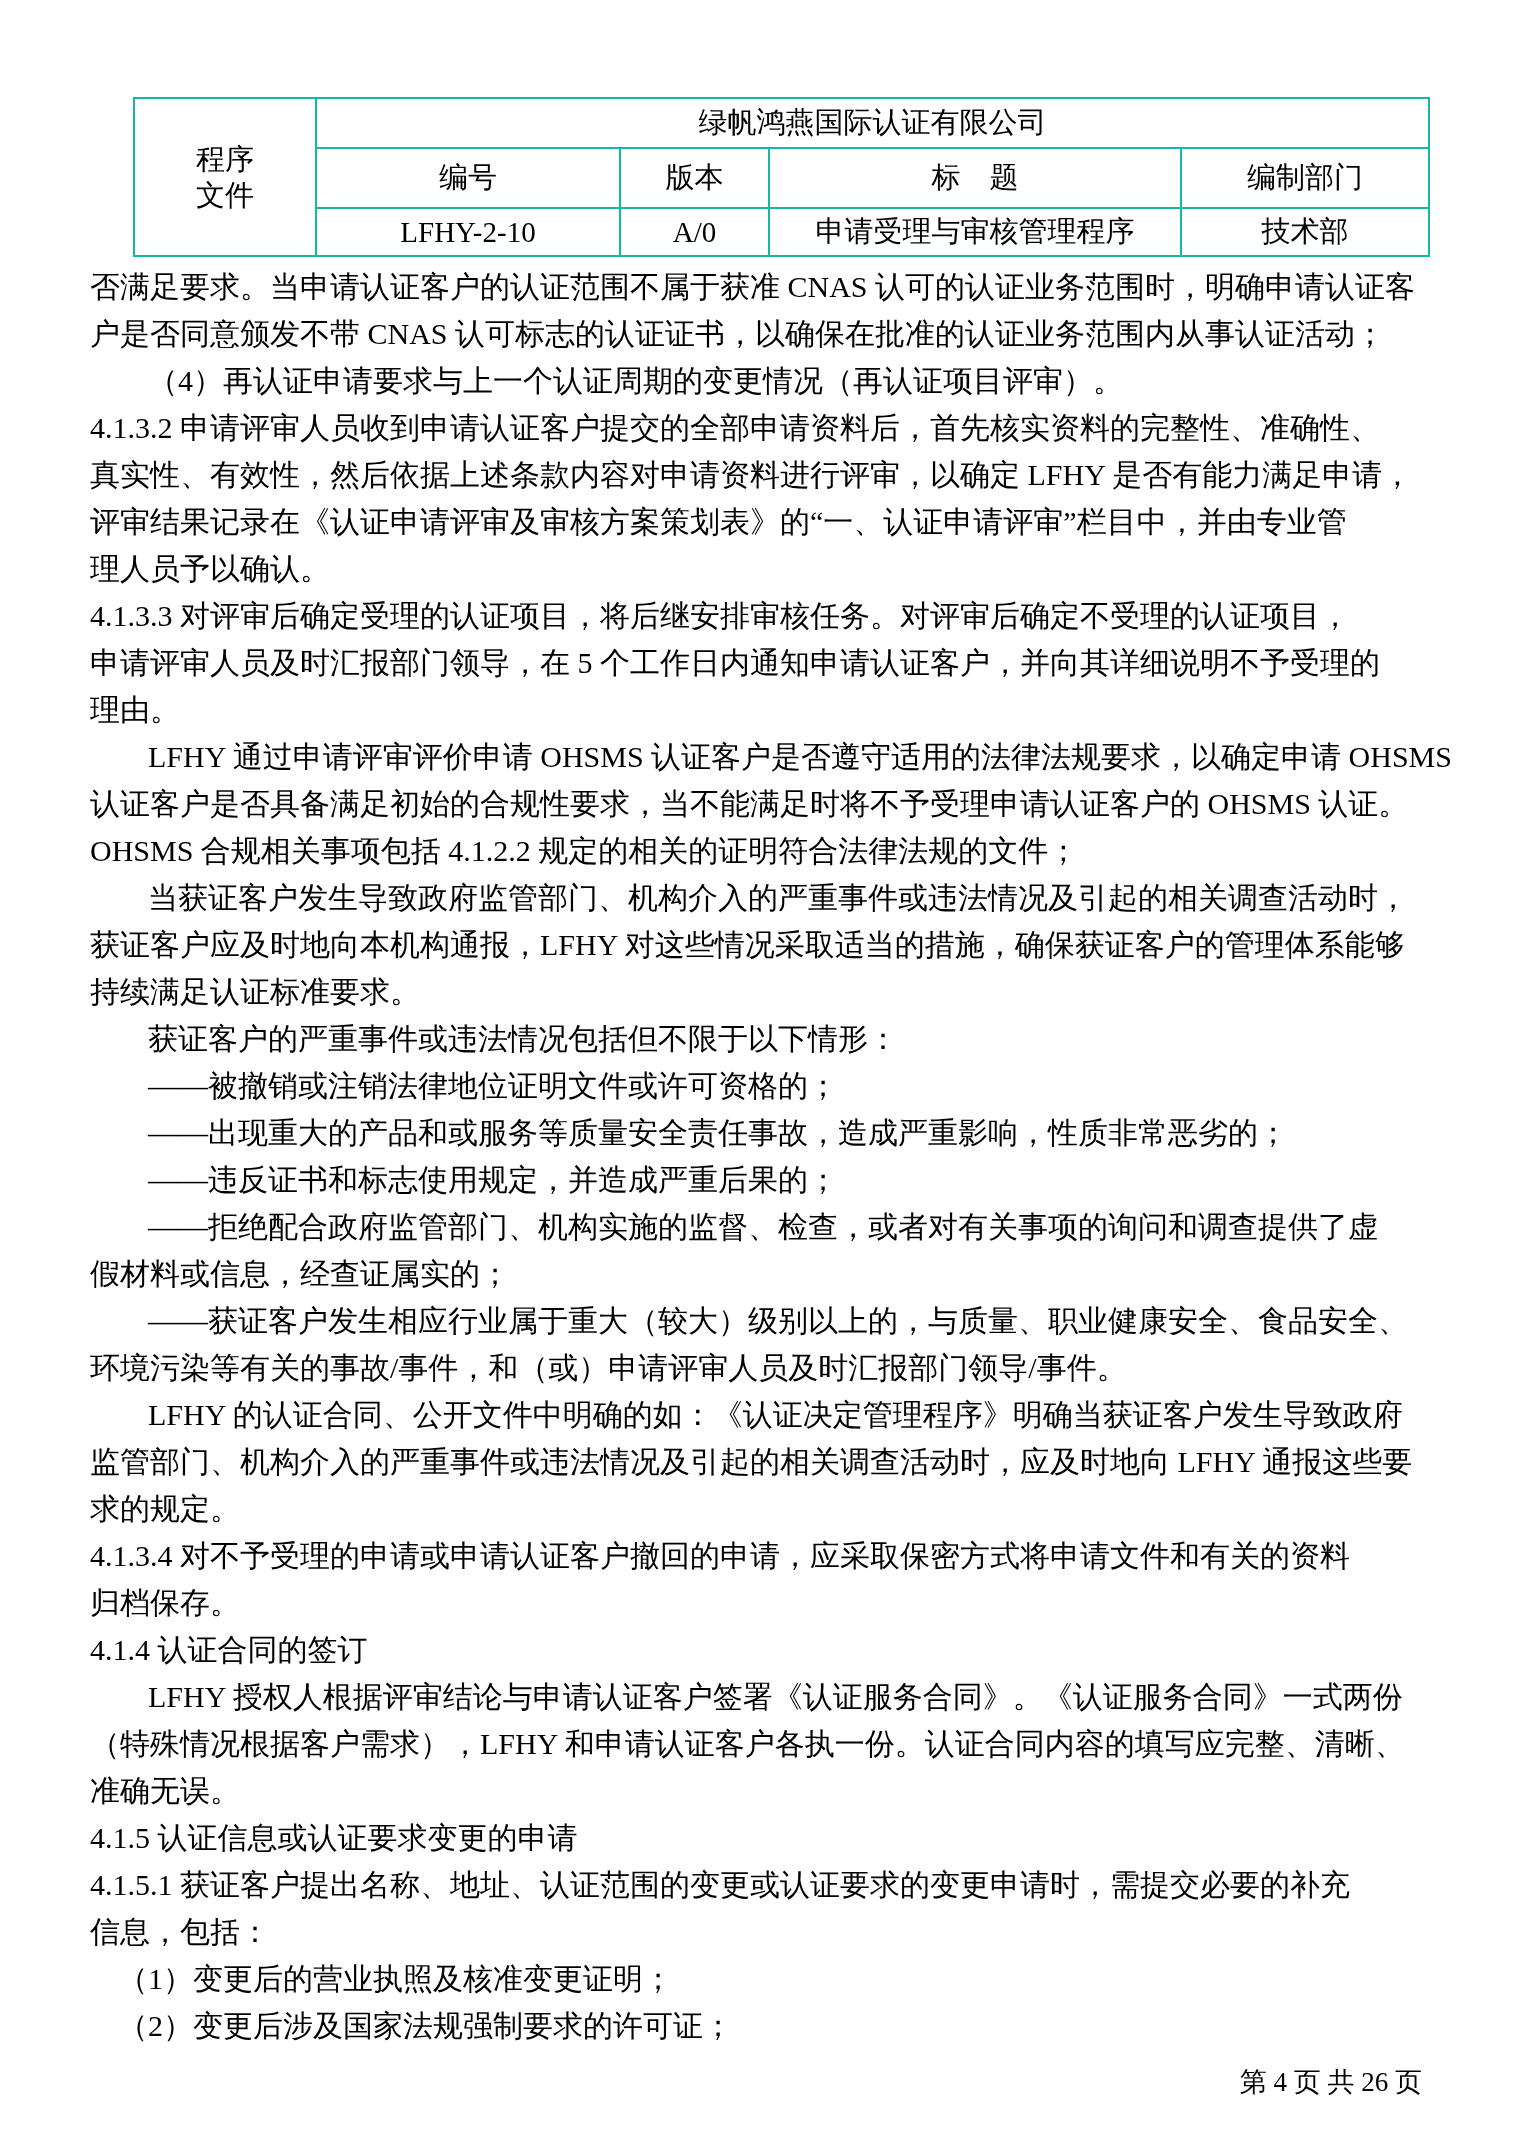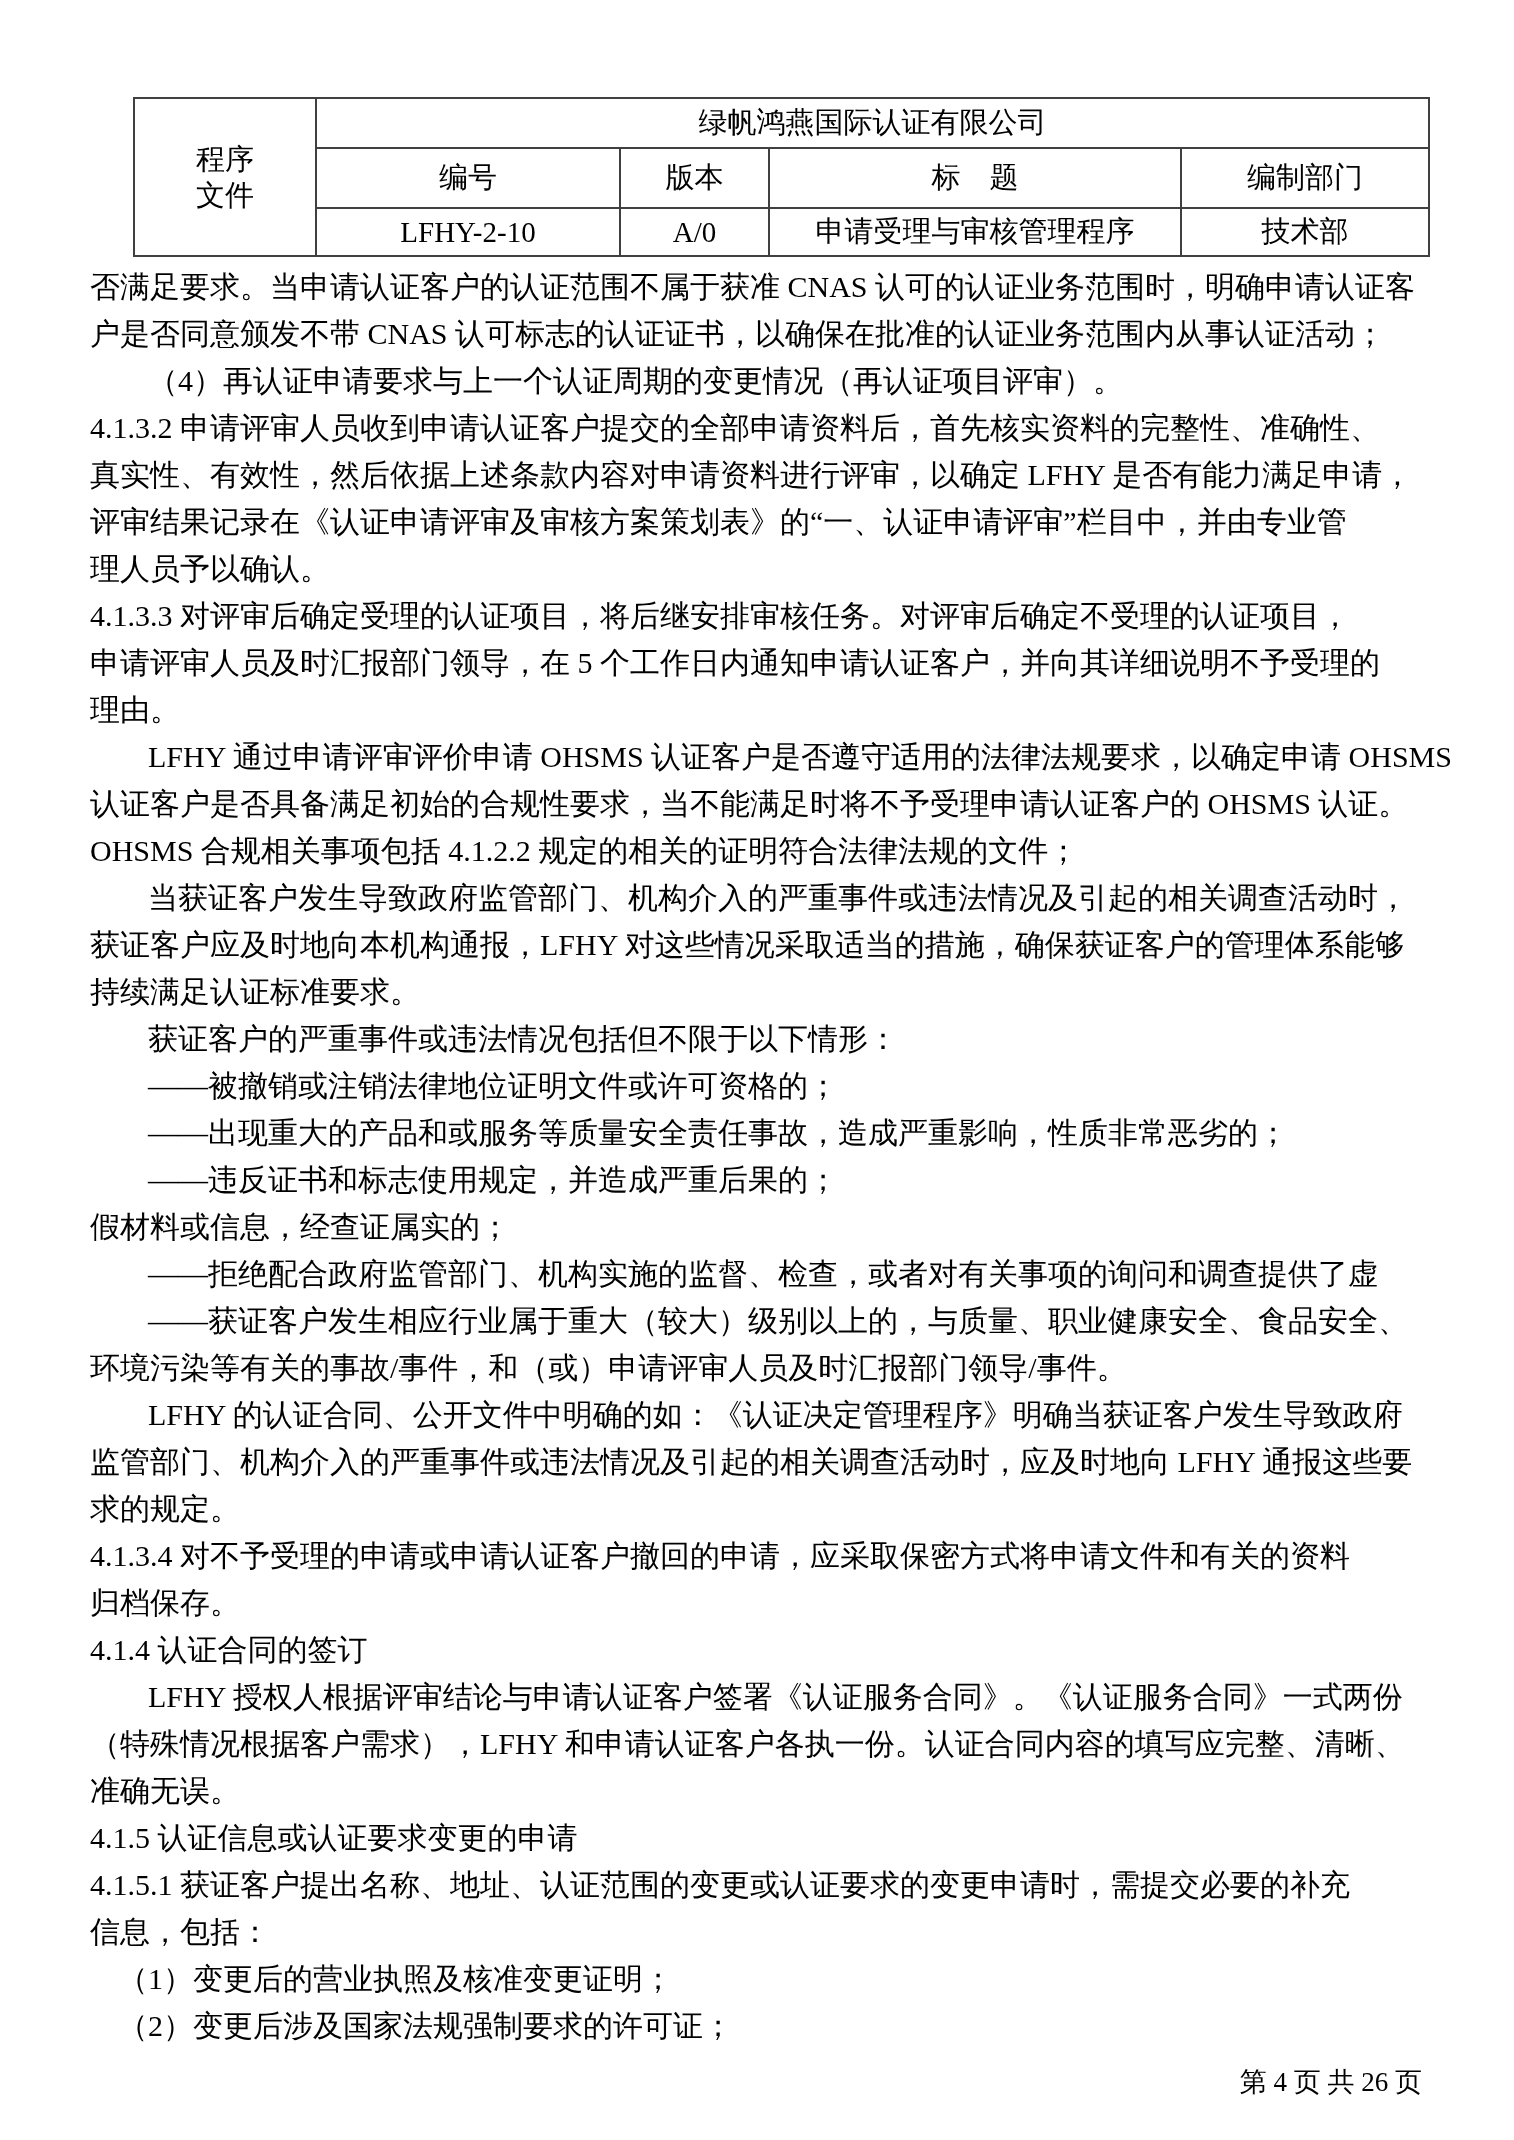--- a/index.html
+++ b/index.html
@@ -14,21 +14,21 @@
   .page { padding: 97px 74px 0 90px; }
 
   
   table.hdr {
     border-collapse: collapse;
     table-layout: fixed;
     width: 1295px;
     margin-left: 43px;
   }
   table.hdr td {
-    border: 2px solid #404040;
+    border: 2px solid #14b8a6;
     text-align: center;
     vertical-align: middle;
     font-size: 29px;
     padding: 0;
     overflow: hidden;
     font-family: Liberation Serif, serif;
   }
   tr.r1 { height: 50px; }
   tr.r2 { height: 60px; }
   tr.r3 { height: 48px; }
@@ -107,22 +107,22 @@
       <div class="line ind2">LFHY 通过申请评审评价申请 OHSMS 认证客户是否遵守适用的法律法规要求，以确定申请 OHSMS</div>
       <div class="line ind0">认证客户是否具备满足初始的合规性要求，当不能满足时将不予受理申请认证客户的 OHSMS 认证。</div>
       <div class="line ind0">OHSMS 合规相关事项包括 4.1.2.2 规定的相关的证明符合法律法规的文件；</div>
       <div class="line ind2">当获证客户发生导致政府监管部门、机构介入的严重事件或违法情况及引起的相关调查活动时，</div>
       <div class="line ind0">获证客户应及时地向本机构通报，LFHY 对这些情况采取适当的措施，确保获证客户的管理体系能够</div>
       <div class="line ind0">持续满足认证标准要求。</div>
       <div class="line ind2">获证客户的严重事件或违法情况包括但不限于以下情形：</div>
       <div class="line ind2">——被撤销或注销法律地位证明文件或许可资格的；</div>
       <div class="line ind2">——出现重大的产品和或服务等质量安全责任事故，造成严重影响，性质非常恶劣的；</div>
       <div class="line ind2">——违反证书和标志使用规定，并造成严重后果的；</div>
+      <div class="line ind2">——拒绝配合政府监管部门、机构实施的监督、检查，或者对有关事项的询问和调查提供了虚</div>
       <div class="line ind0">假材料或信息，经查证属实的；</div>
-      <div class="line ind2">——拒绝配合政府监管部门、机构实施的监督、检查，或者对有关事项的询问和调查提供了虚</div>
       <div class="line ind2">——获证客户发生相应行业属于重大（较大）级别以上的，与质量、职业健康安全、食品安全、</div>
       <div class="line ind0">环境污染等有关的事故/事件，和（或）申请评审人员及时汇报部门领导/事件。</div>
       <div class="line ind2">LFHY 的认证合同、公开文件中明确的如：《认证决定管理程序》明确当获证客户发生导致政府</div>
       <div class="line ind0">监管部门、机构介入的严重事件或违法情况及引起的相关调查活动时，应及时地向 LFHY 通报这些要</div>
       <div class="line ind0">求的规定。</div>
       <div class="line ind0">4.1.3.4 对不予受理的申请或申请认证客户撤回的申请，应采取保密方式将申请文件和有关的资料</div>
       <div class="line ind0">归档保存。</div>
       <div class="line ind0">4.1.4 认证合同的签订</div>
       <div class="line ind2">LFHY 授权人根据评审结论与申请认证客户签署《认证服务合同》。《认证服务合同》一式两份</div>
       <div class="line ind0">（特殊情况根据客户需求），LFHY 和申请认证客户各执一份。认证合同内容的填写应完整、清晰、</div>

